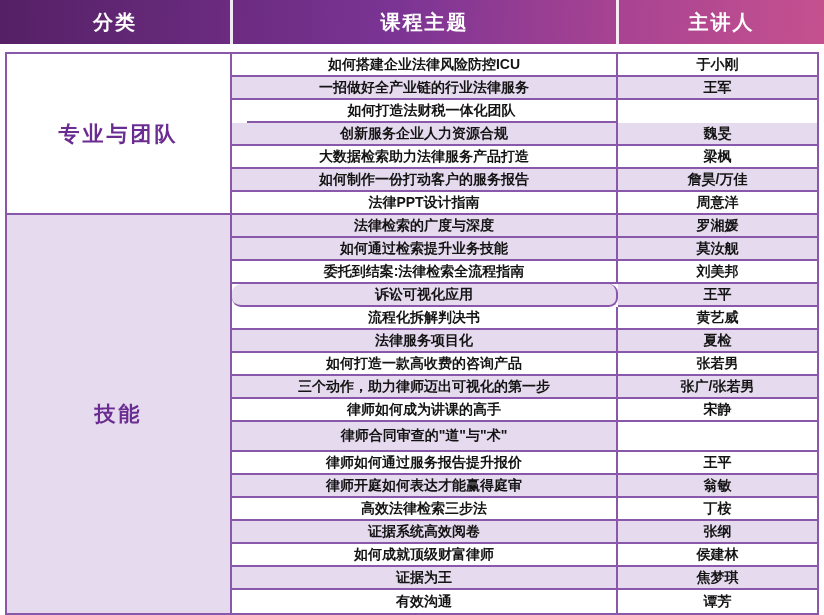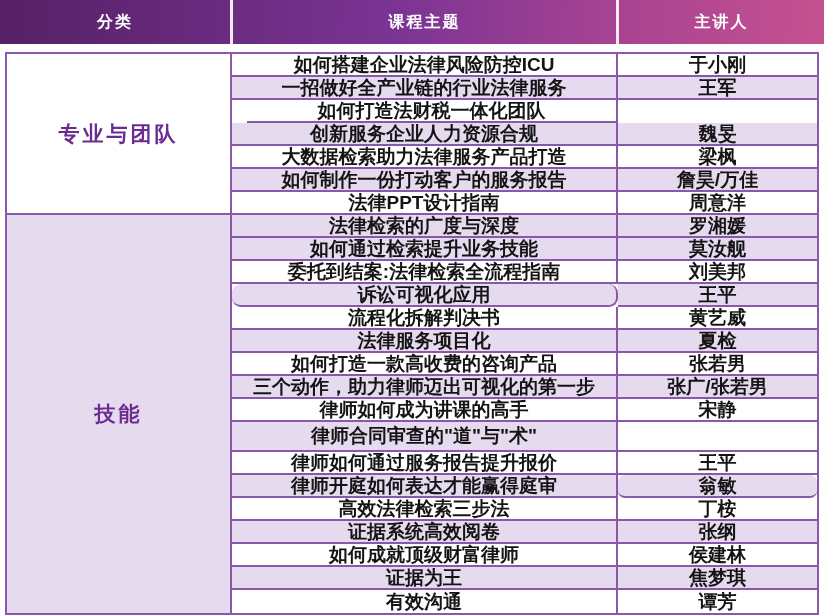--- a/index.html
+++ b/index.html
@@ -18,33 +18,33 @@
     width:824px;height:615px;position:relative;background:#ffffff;
     font-family:"Liberation Sans","DejaVu Sans",sans-serif;overflow:hidden;
   }
   .header{
     position:absolute;top:0;left:0;width:824px;height:44px;
     display:grid;grid-template-columns:230px 386px 1fr;
     background:linear-gradient(93deg,var(--header-grad-start) 0%,var(--header-grad-mid) 48%,var(--header-grad-pink) 75%,var(--header-grad-end) 100%);
   }
   .hcell{
     display:flex;align-items:center;justify-content:center;
-    color:var(--header-text);font-weight:bold;font-size:16px;letter-spacing:2px;
+    color:var(--header-text);font-weight:bold;font-size:20px;letter-spacing:2px;
     box-sizing:border-box;
   }
   .hcell + .hcell{border-left:3px solid rgba(255,255,255,.9);}
   .body-table{
     position:absolute;top:52px;left:5px;width:814px;height:563px;
     display:grid;grid-template-columns:225px 386px 1fr;
     border:2px solid var(--grid-line);box-sizing:border-box;background:#fff;
   }
   .cell{
     box-sizing:border-box;display:flex;align-items:center;justify-content:center;
     border-bottom:2px solid var(--grid-line);
-    font-weight:bold;font-size:19px;color:var(--row-text);
+    font-weight:bold;font-size:14px;color:var(--row-text);
     background:#ffffff;overflow:hidden;white-space:nowrap;
   }
   .cell.shaded{background:var(--row-alt);}
   .cell.col1,.cell.col2{border-right:2px solid var(--grid-line);}
   .cell.last-row{border-bottom:none;}
   .cell.category{
     font-size:21px;letter-spacing:3px;color:var(--category-text);
   }
 </style>
 </head>
@@ -88,21 +88,21 @@
     <div class="cell col3" style="grid-area: 14 / 3;">张若男</div>
     <div class="cell col2 shaded" style="grid-area: 15 / 2;">三个动作，助力律师迈出可视化的第一步</div>
     <div class="cell col3 shaded" style="grid-area: 15 / 3;">张广/张若男</div>
     <div class="cell col2" style="grid-area: 16 / 2;">律师如何成为讲课的高手</div>
     <div class="cell col3" style="grid-area: 16 / 3;">宋静</div>
     <div class="cell col2 shaded" style="grid-area: 17 / 2;">律师合同审查的"道"与"术"</div>
     <div class="cell col3 shaded" style="grid-area: 17 / 3; margin-top: 28px;">陈晶梦</div>
     <div class="cell col2" style="grid-area: 18 / 2;">律师如何通过服务报告提升报价</div>
     <div class="cell col3" style="grid-area: 18 / 3;">王平</div>
     <div class="cell col2 shaded" style="grid-area: 19 / 2;">律师开庭如何表达才能赢得庭审</div>
-    <div class="cell col3 shaded" style="grid-area: 19 / 3; border-radius: 7px;">翁敏</div>
+    <div class="cell col3 shaded" style="grid-area: 19 / 3;">翁敏</div>
     <div class="cell col2" style="grid-area: 20 / 2;">高效法律检索三步法</div>
     <div class="cell col3" style="grid-area: 20 / 3;">丁桉</div>
     <div class="cell col2 shaded" style="grid-area: 21 / 2;">证据系统高效阅卷</div>
     <div class="cell col3 shaded" style="grid-area: 21 / 3;">张纲</div>
     <div class="cell col2" style="grid-area: 22 / 2;">如何成就顶级财富律师</div>
     <div class="cell col3" style="grid-area: 22 / 3;">侯建林</div>
     <div class="cell col2 shaded" style="grid-area: 23 / 2;">证据为王</div>
     <div class="cell col3 shaded" style="grid-area: 23 / 3;">焦梦琪</div>
     <div class="cell col2 last-row" style="grid-area: 24 / 2;">有效沟通</div>
     <div class="cell col3 last-row" style="grid-area: 24 / 3;">谭芳</div>

